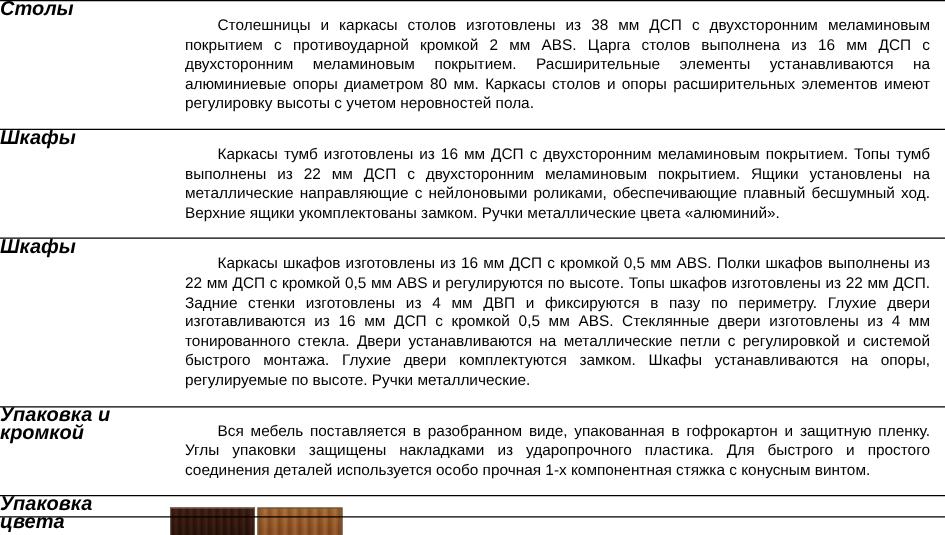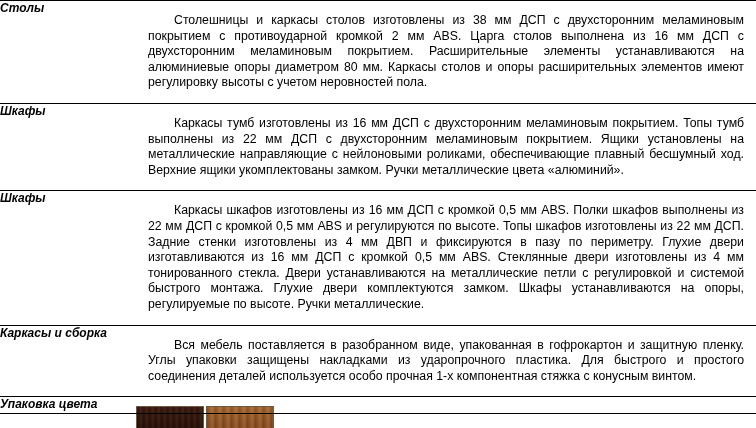--- a/index.html
+++ b/index.html
@@ -27,21 +27,21 @@
   }
   table.spec td {
     vertical-align: top;
     padding: 0;
   }
   .label-cell {
     width: 128px;
     padding: 7px 6px 8px 4px;
     font-style: italic;
     font-weight: bold;
-    font-size: 12px;
+    font-size: 16px;
     line-height: 14px;
     color: #000;
     box-sizing: border-box;
   }
   .gap-cell {
     width: 8px;
   }
   .text-cell {
     padding: 7px 6px 9px 6px;
     font-size: 12.3px;
@@ -128,21 +128,21 @@
 
       <tr class="rowline">
         <td class="label-cell">Шкафы</td>
         <td class="gap-cell"></td>
         <td class="text-cell">
           <p>Каркасы шкафов изготовлены из 16 мм ДСП с кромкой 0,5 мм ABS. Полки шкафов выполнены из 22 мм ДСП с кромкой 0,5 мм ABS и регулируются по высоте. Топы шкафов изготовлены из 22 мм ДСП. Задние стенки изготовлены из 4 мм ДВП и фиксируются в пазу по периметру. Глухие двери изготавливаются из 16 мм ДСП с кромкой 0,5 мм ABS. Стеклянные двери изготовлены из 4 мм тонированного стекла. Двери устанавливаются на металлические петли с регулировкой и системой быстрого монтажа. Глухие двери комплектуются замком. Шкафы устанавливаются на опоры, регулируемые по высоте. Ручки металлические.</p>
         </td>
       </tr>
 
       <tr class="rowline">
-        <td class="label-cell">Каркасы и сборка</td>
+        <td class="label-cell">Упаковка и кромкой</td>
         <td class="gap-cell"></td>
         <td class="text-cell">
           <p>Вся мебель поставляется в разобранном виде, упакованная в гофрокартон и защитную пленку. Углы упаковки защищены накладками из ударопрочного пластика. Для быстрого и простого соединения деталей используется особо прочная 1-х компонентная стяжка с конусным винтом.</p>
         </td>
       </tr>
 
       <tr class="rowline colors-row">
         <td class="label-cell">Упаковка цвета</td>
         <td class="gap-cell"></td>
         <td class="text-cell">

